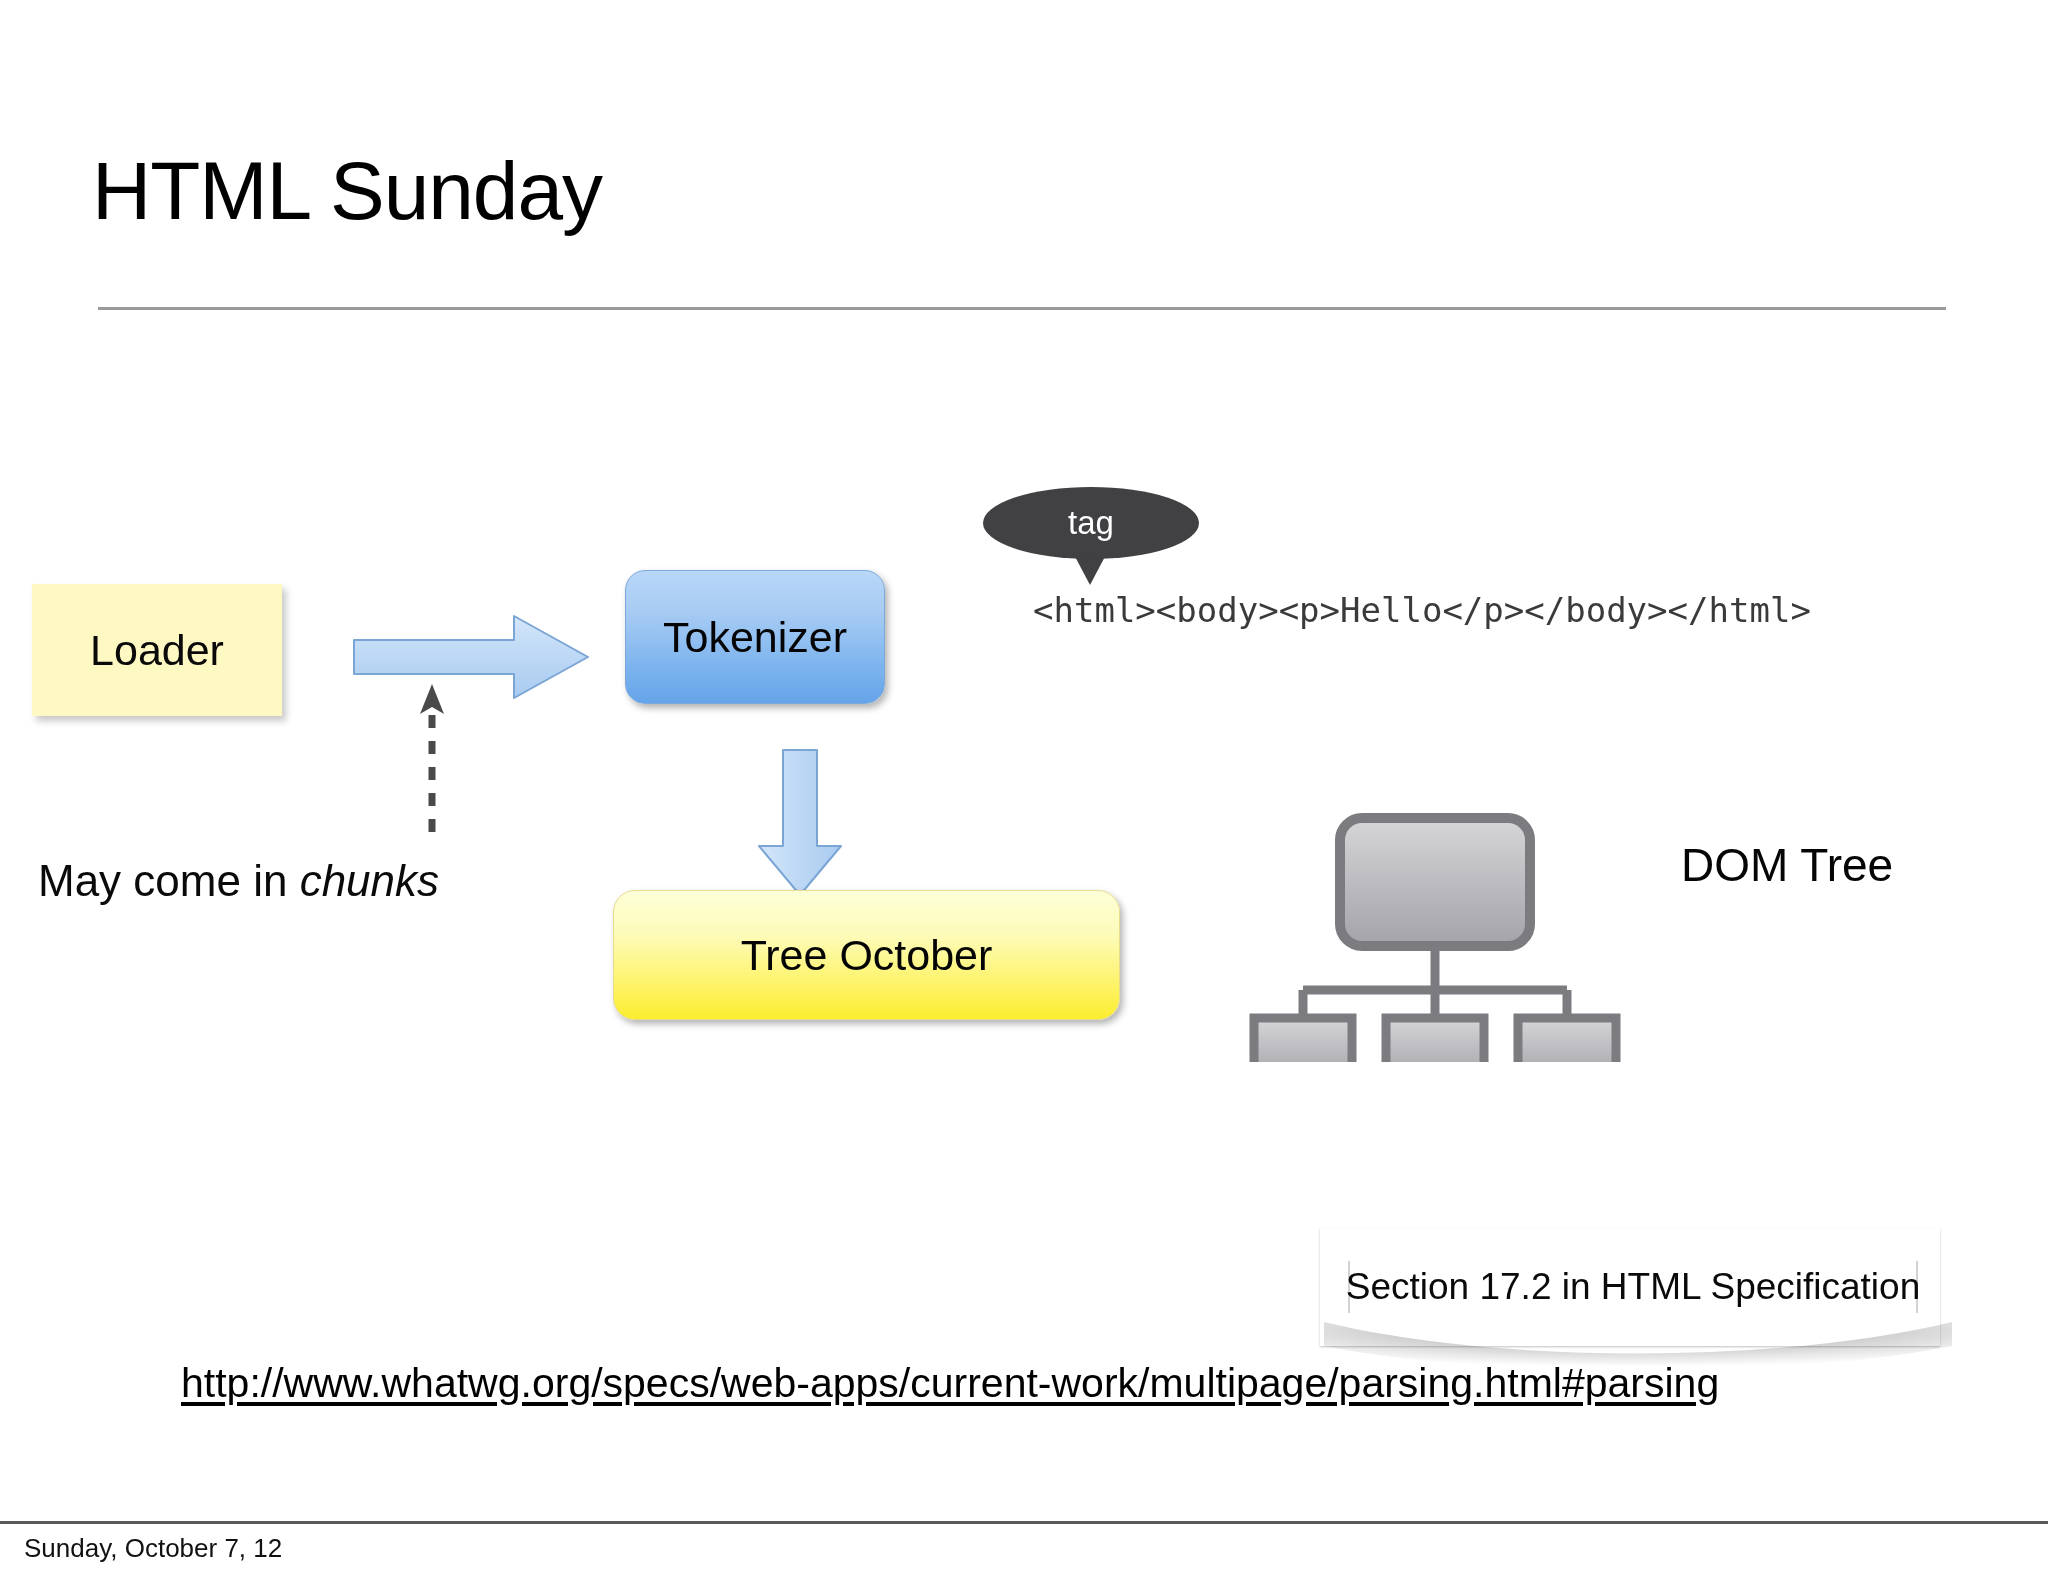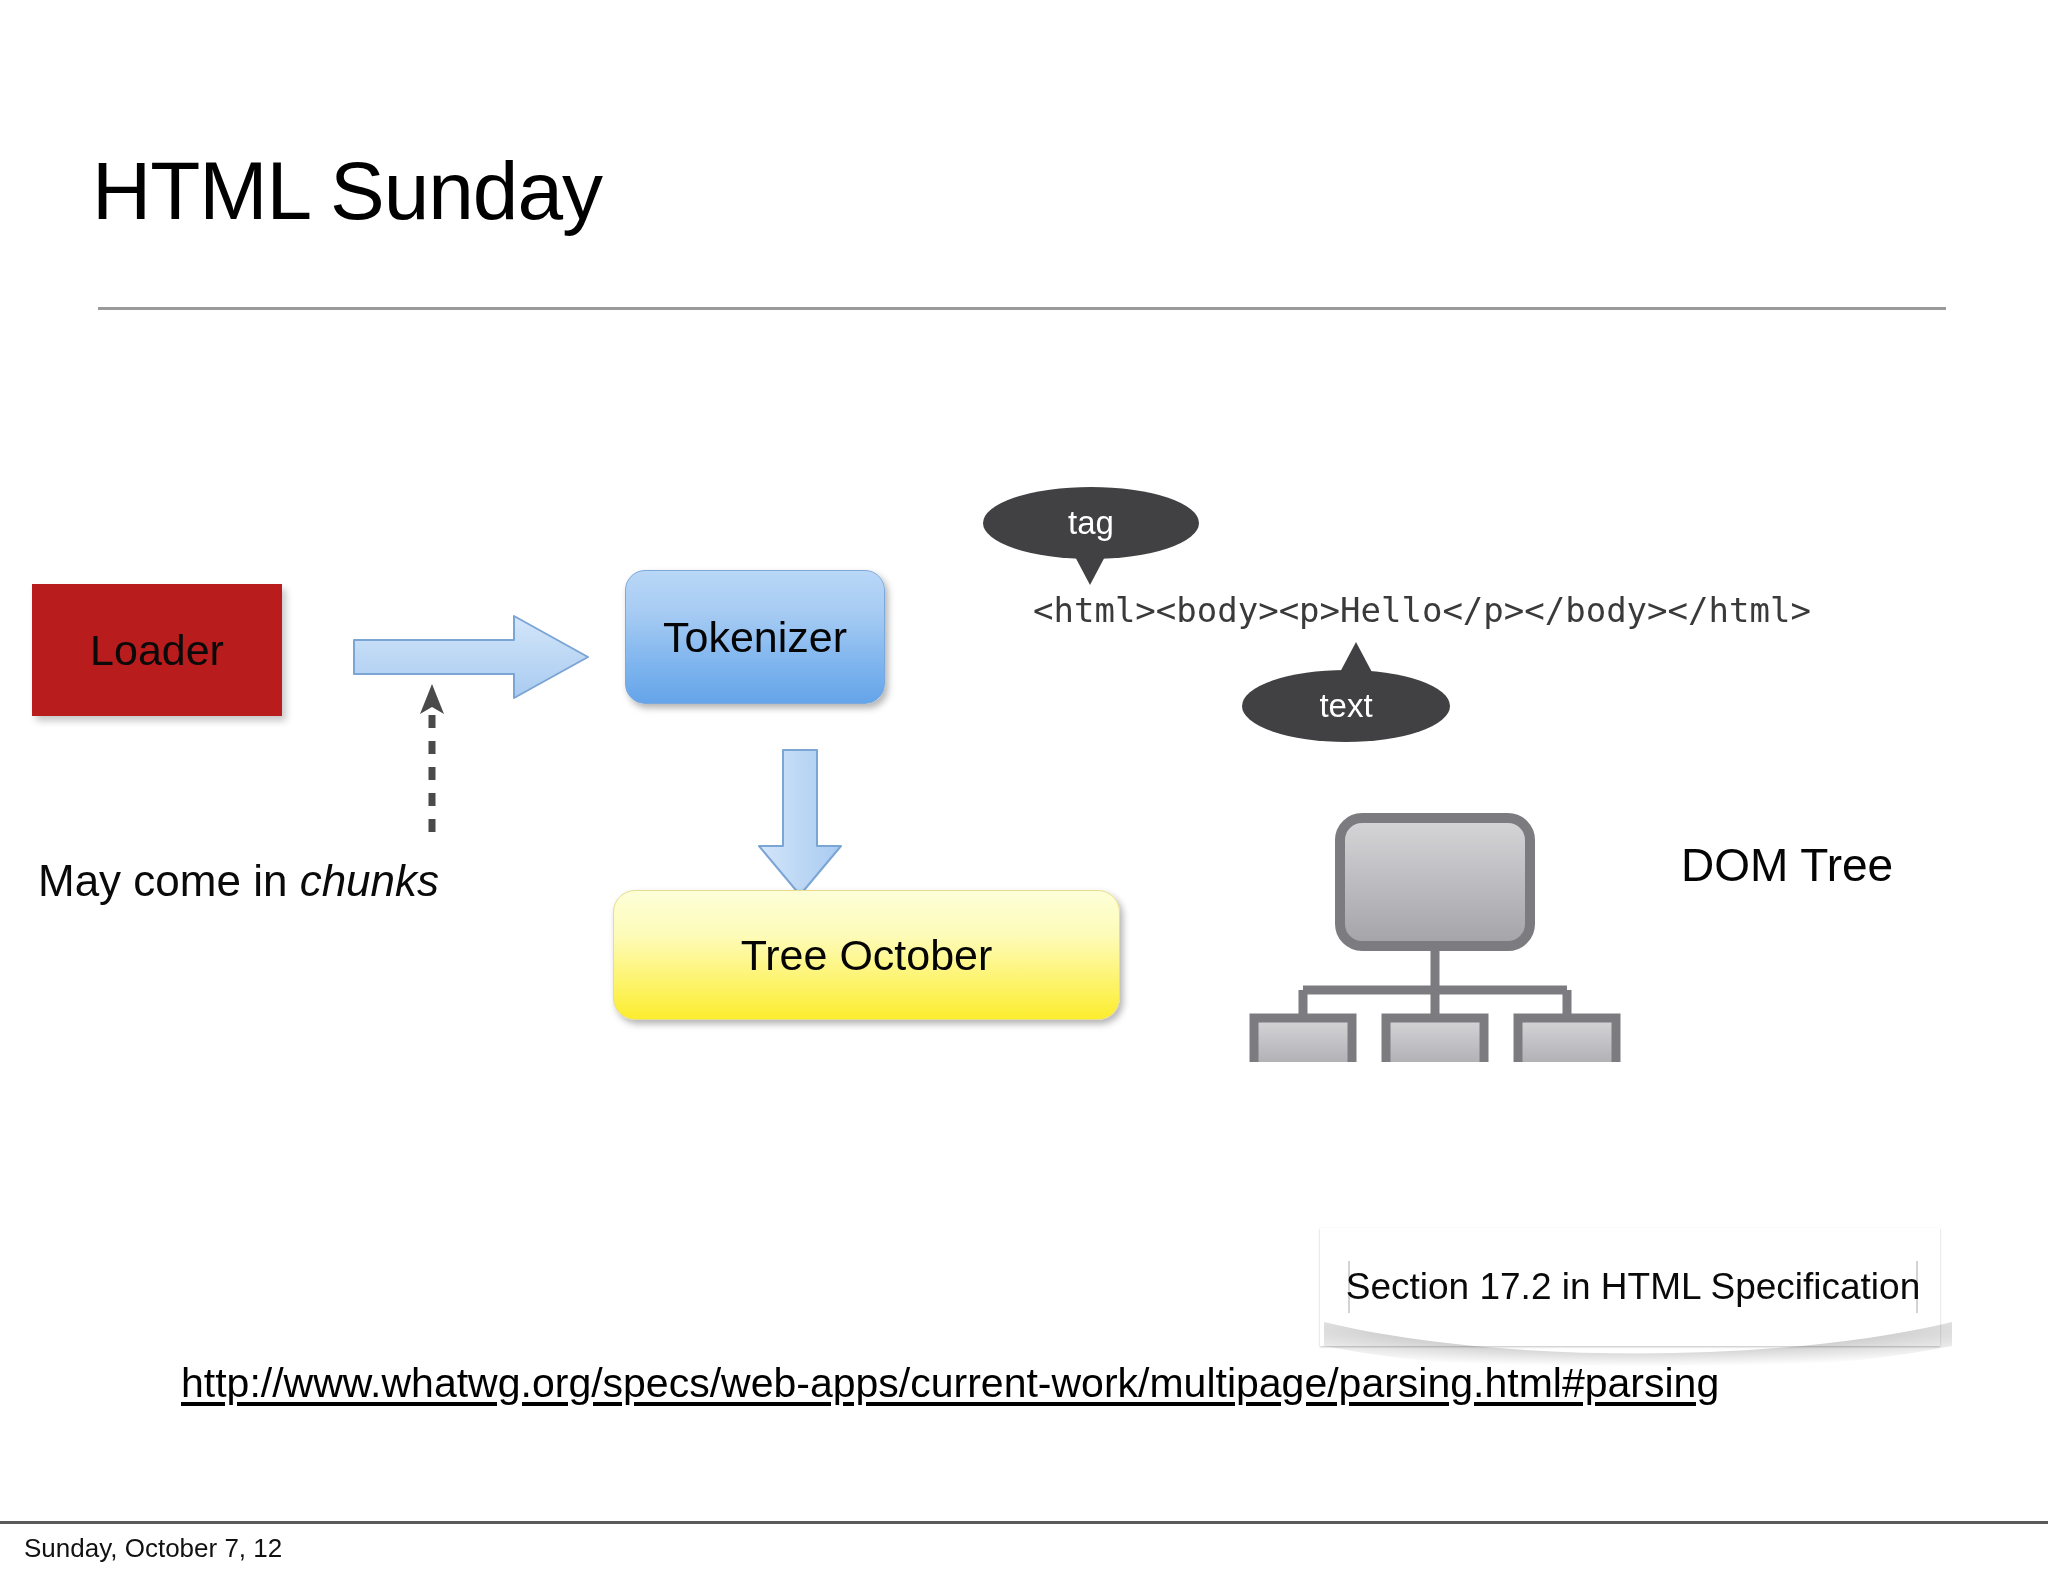--- a/index.html
+++ b/index.html
@@ -46,21 +46,21 @@
     background: #9a9a9a;
   }
 
   
   #loader-box {
     position: absolute;
     left: 32px;
     top: 584px;
     width: 250px;
     height: 132px;
-    background: #b91c1c;
+    background: #fef9c3;
     box-shadow: 4px 5px 7px rgba(0,0,0,0.22);
     display: flex;
     align-items: center;
     justify-content: center;
   }
   #loader-box .boxlabel {
     font-size: 43px;
     font-weight: 400;
     color: #0a0a0a;
   }
@@ -346,26 +346,20 @@
 
   <div id="callout-tag" class="callout">
     <div class="tail"></div>
     <div class="bubble">
       <span>tag</span>
     </div>
   </div>
 
   <div id="code-line">&lt;html&gt;&lt;body&gt;&lt;p&gt;Hello&lt;/p&gt;&lt;/body&gt;&lt;/html&gt;</div>
 
-  <div id="callout-text" class="callout">
-    <div class="tail"></div>
-    <div class="bubble">
-      <span>text</span>
-    </div>
-  </div>
 
   <div id="dom-tree">
     <svg width="380" height="250" viewBox="0 0 380 250" xmlns="http://www.w3.org/2000/svg">
       <defs>
         <linearGradient id="gradNode" x1="0" y1="0" x2="0" y2="1">
           <stop offset="0%" stop-color="#d6d6d9"></stop>
           <stop offset="100%" stop-color="#a3a3a8"></stop>
         </linearGradient>
       </defs>
 

